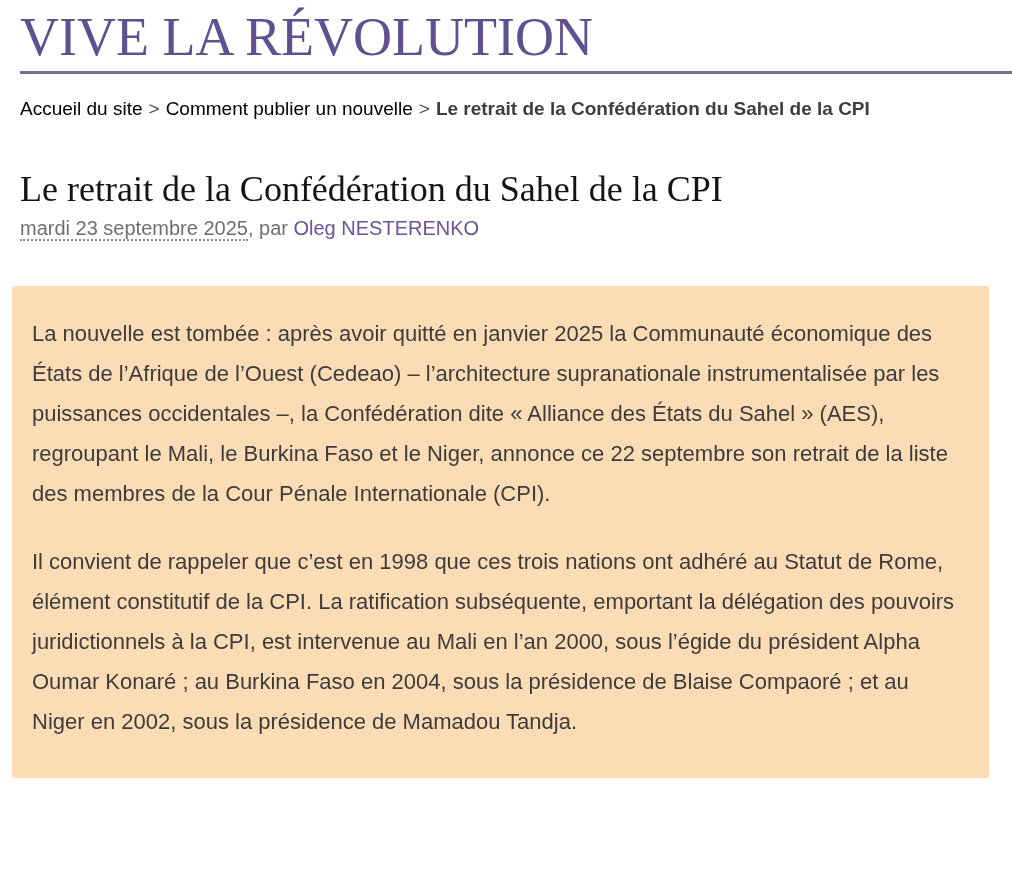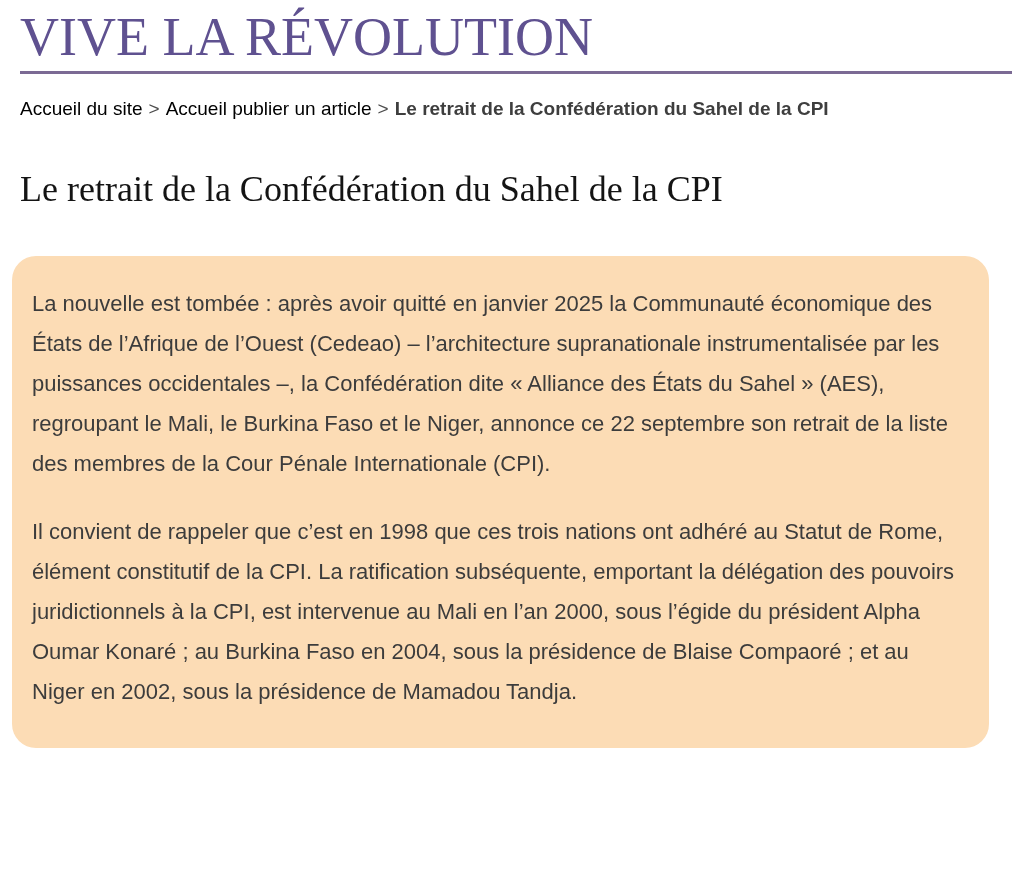--- a/index.html
+++ b/index.html
@@ -78,21 +78,21 @@
   }
   .byline .author {
     color: #6a5496;
     text-decoration: none;
     cursor: pointer;
   }
 
   
   .article-box {
     background: #fcdcb5;
-    border-radius: 24px;
+    border-radius: 2px;
     margin: 46px 3px 0 -8px;
     padding: 28px 22px 24px 20px;
     font-size: 22px;
     line-height: 40px;
     color: #3c3c3c;
   }
   .article-box p {
     margin: 0 0 28px 0;
   }
   .article-box p:last-child {
@@ -102,25 +102,26 @@
 </head>
 <body>
 
 <div class="page">
 
   <header>
     <a class="site-title">VIVE LA RÉVOLUTION</a>
     <div class="site-rule"></div>
   </header>
 
-  <nav class="breadcrumb"><a>Accueil du site</a><span class="sep">&gt;</span><a>Accueil publier un article</a><span class="sep">&gt;</span><span class="current">Le retrait de la Confédération du Sahel de la CPI</span></nav>
+  <nav class="breadcrumb"><a>Accueil du site</a><span class="sep">&gt;</span><a>Comment publier un nouvelle</a><span class="sep">&gt;</span><span class="current">Le retrait de la Confédération du Sahel de la CPI</span></nav>
 
   <main>
     <h1 class="article-title">Le retrait de la Confédération du Sahel de la CPI</h1>
 
+    <p class="byline"><span class="date">mardi 23 septembre 2025</span><span>, par </span><a class="author">Oleg NESTERENKO</a></p>
 
     <div class="article-box">
       <p>La nouvelle est tombée : après avoir quitté en janvier 2025 la Communauté économique des États de l’Afrique de l’Ouest (Cedeao) – l’architecture supranationale instrumentalisée par les puissances occidentales –, la Confédération dite « Alliance des États du Sahel » (AES), regroupant le Mali, le Burkina Faso et le Niger, annonce ce 22 septembre son retrait de la liste des membres de la Cour Pénale Internationale (CPI).</p>
       <p>Il convient de rappeler que c’est en 1998 que ces trois nations ont adhéré au Statut de Rome, élément constitutif de la CPI. La ratification subséquente, emportant la délégation des pouvoirs juridictionnels à la CPI, est intervenue au Mali en l’an 2000, sous l’égide du président Alpha Oumar Konaré ; au Burkina Faso en 2004, sous la présidence de Blaise Compaoré ; et au Niger en 2002, sous la présidence de Mamadou Tandja.</p>
     </div>
   </main>
 
 </div>
 
 </body></html>

